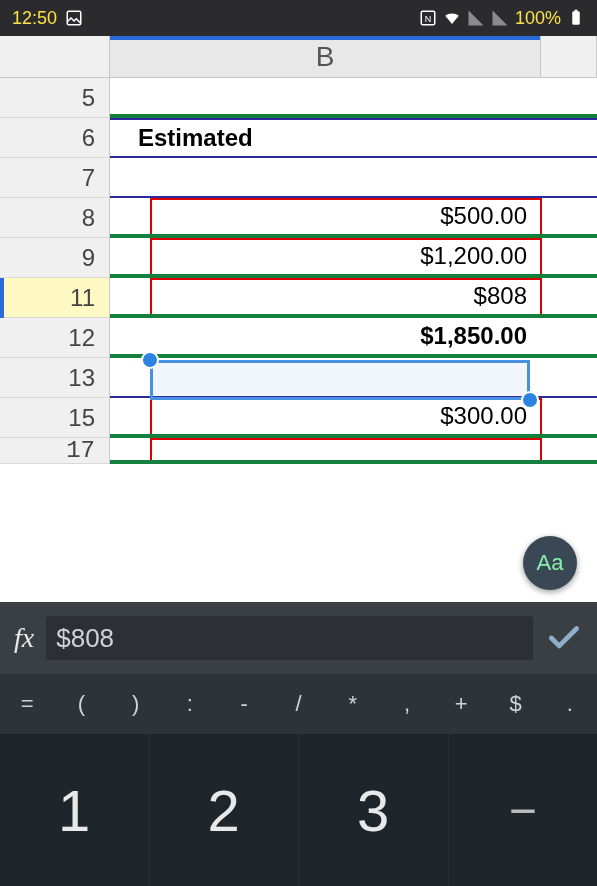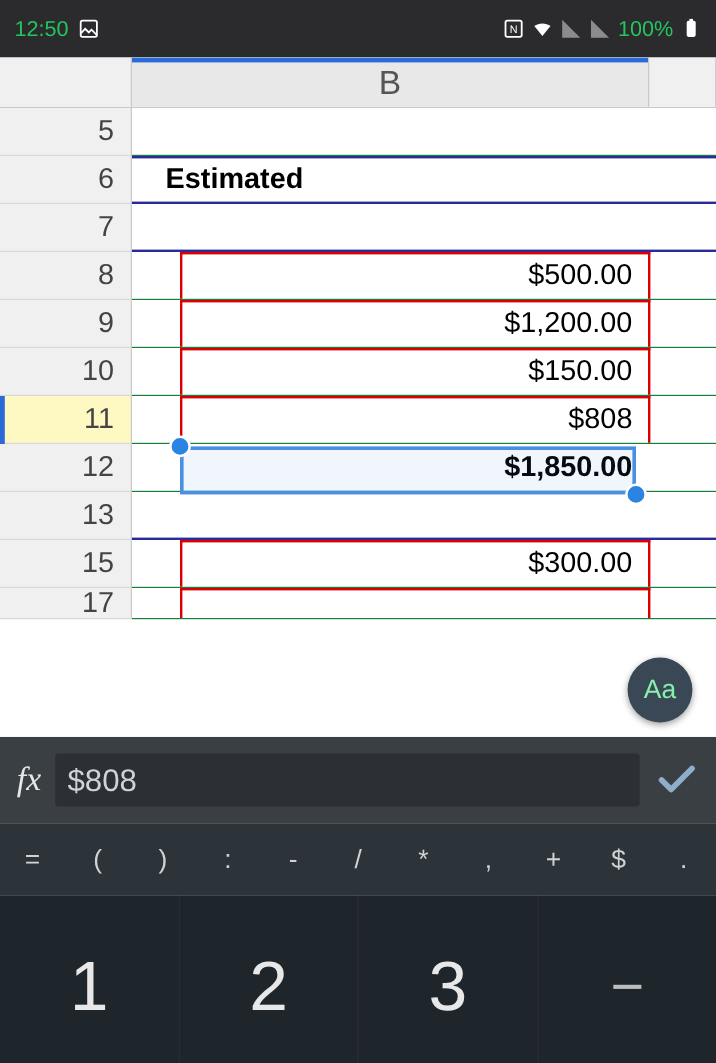--- a/index.html
+++ b/index.html
@@ -1,38 +1,38 @@
 <!DOCTYPE html>
 <html><head>
 <meta charset="utf-8">
 <style>
   * { box-sizing: border-box; margin: 0; padding: 0; }
   html, body { width: 597px; height: 886px; font-family: Arial, sans-serif; background: #fff; overflow: hidden; }
 
   
-  .status-bar { height: 48px; background: #2b2b2e; color: #22c55e; display: flex; align-items: center; justify-content: space-between; padding: 16px 12px; font-size: 18px; }
+  .status-bar { height: 36px; background: #2b2b2e; color: #fde047; display: flex; align-items: center; justify-content: space-between; padding: 16px 12px; font-size: 18px; }
   .status-left { display: flex; align-items: center; gap: 8px; }
   .status-right { display: flex; align-items: center; gap: 6px; }
   .sb-icon { width: 18px; height: 18px; display: inline-block; }
 
   
   .sheet { position: relative; height: 566px; background: #fff; overflow: hidden; }
   .col-header-row { display: flex; height: 42px; border-bottom: 1px solid #c8c8c8; }
   .corner { width: 110px; background: #f0f0f0; border-right: 1px solid #c8c8c8; }
   .col-header { flex: 1; background: #e8e8e8; border-right: 1px solid #c8c8c8; display:flex; align-items:center; justify-content:center; font-size: 28px; color:#555; position: relative; }
   .col-header.active::before { content:''; position:absolute; top:0; left:0; right:0; height:4px; background:#2b6bd9; }
   .col-tail { width: 56px; background: #f0f0f0; border-right: 1px solid #c8c8c8; }
 
   .grid { position: relative; }
   .row { display: flex; height: 40px; }
-  .row.short { height: 26px; }
+  .row.short { height: 26px; font-family: Liberation Mono, monospace; }
   .row-header { width: 110px; background: #f0f0f0; border-right: 1px solid #c8c8c8; border-bottom: 1px solid #d8d8d8; display:flex; align-items:center; justify-content:flex-end; padding-right:14px; font-size: 24px; color:#444; }
   .row-header.active { background:#fef9c3; }
   .row-header.active::before { content:''; position:absolute; left:0; width:4px; height:40px; background:#2b6bd9; }
-  .cell { flex: 1; border-bottom: 1px solid #15803d; display:flex; align-items:center; justify-content:flex-end; padding-right: 70px; font-size: 24px; color:#000; position:relative; }
+  .cell { flex: 1; border-bottom: 4px solid #15803d; display:flex; align-items:center; justify-content:flex-end; padding-right: 70px; font-size: 24px; color:#000; position:relative; }
   .cell.bold { font-weight: bold; }
   .cell.hdr { font-weight: bold; justify-content: flex-start; padding-left: 244px; border-bottom: 2px solid #2a2a9a; }
 
   
   .cell.red-top::after, .cell.red-bot::before { content:''; position:absolute; left:40px; right:55px; height:2px; background:#d00; }
   .cell.red-top::after { top:0; }
   .cell .red-side-l, .cell .red-side-r { position:absolute; top:0; bottom:0; width:2px; background:#d00; }
   .cell .red-side-l { left:40px; } .cell .red-side-r { right:55px; }
   .cell.blue-top { border-top: 2px solid #2a2a9a; padding-left: 28px; }
   .cell.blue-bot { border-bottom: 2px solid #2a2a9a; }
@@ -140,28 +140,20 @@
 
     <div class="row">
       <div class="row-header">9</div>
       <div class="cell red-top">
           <span class="red-side-l"></span>
           <span class="red-side-r"></span>
           <span>$1,200.00</span>
         </div>
     </div>
 
-    <div class="row">
-      <div class="row-header">10</div>
-      <div class="cell red-top">
-          <span class="red-side-l"></span>
-          <span class="red-side-r"></span>
-          <span>$150.00</span>
-        </div>
-    </div>
 
     <div class="row" style="position:relative">
       <div class="row-header active">11</div>
       <div class="cell red-top">
           <span class="red-side-l"></span>
           <span class="red-side-r"></span>
           <span>$808</span>
         </div>
     </div>
 

